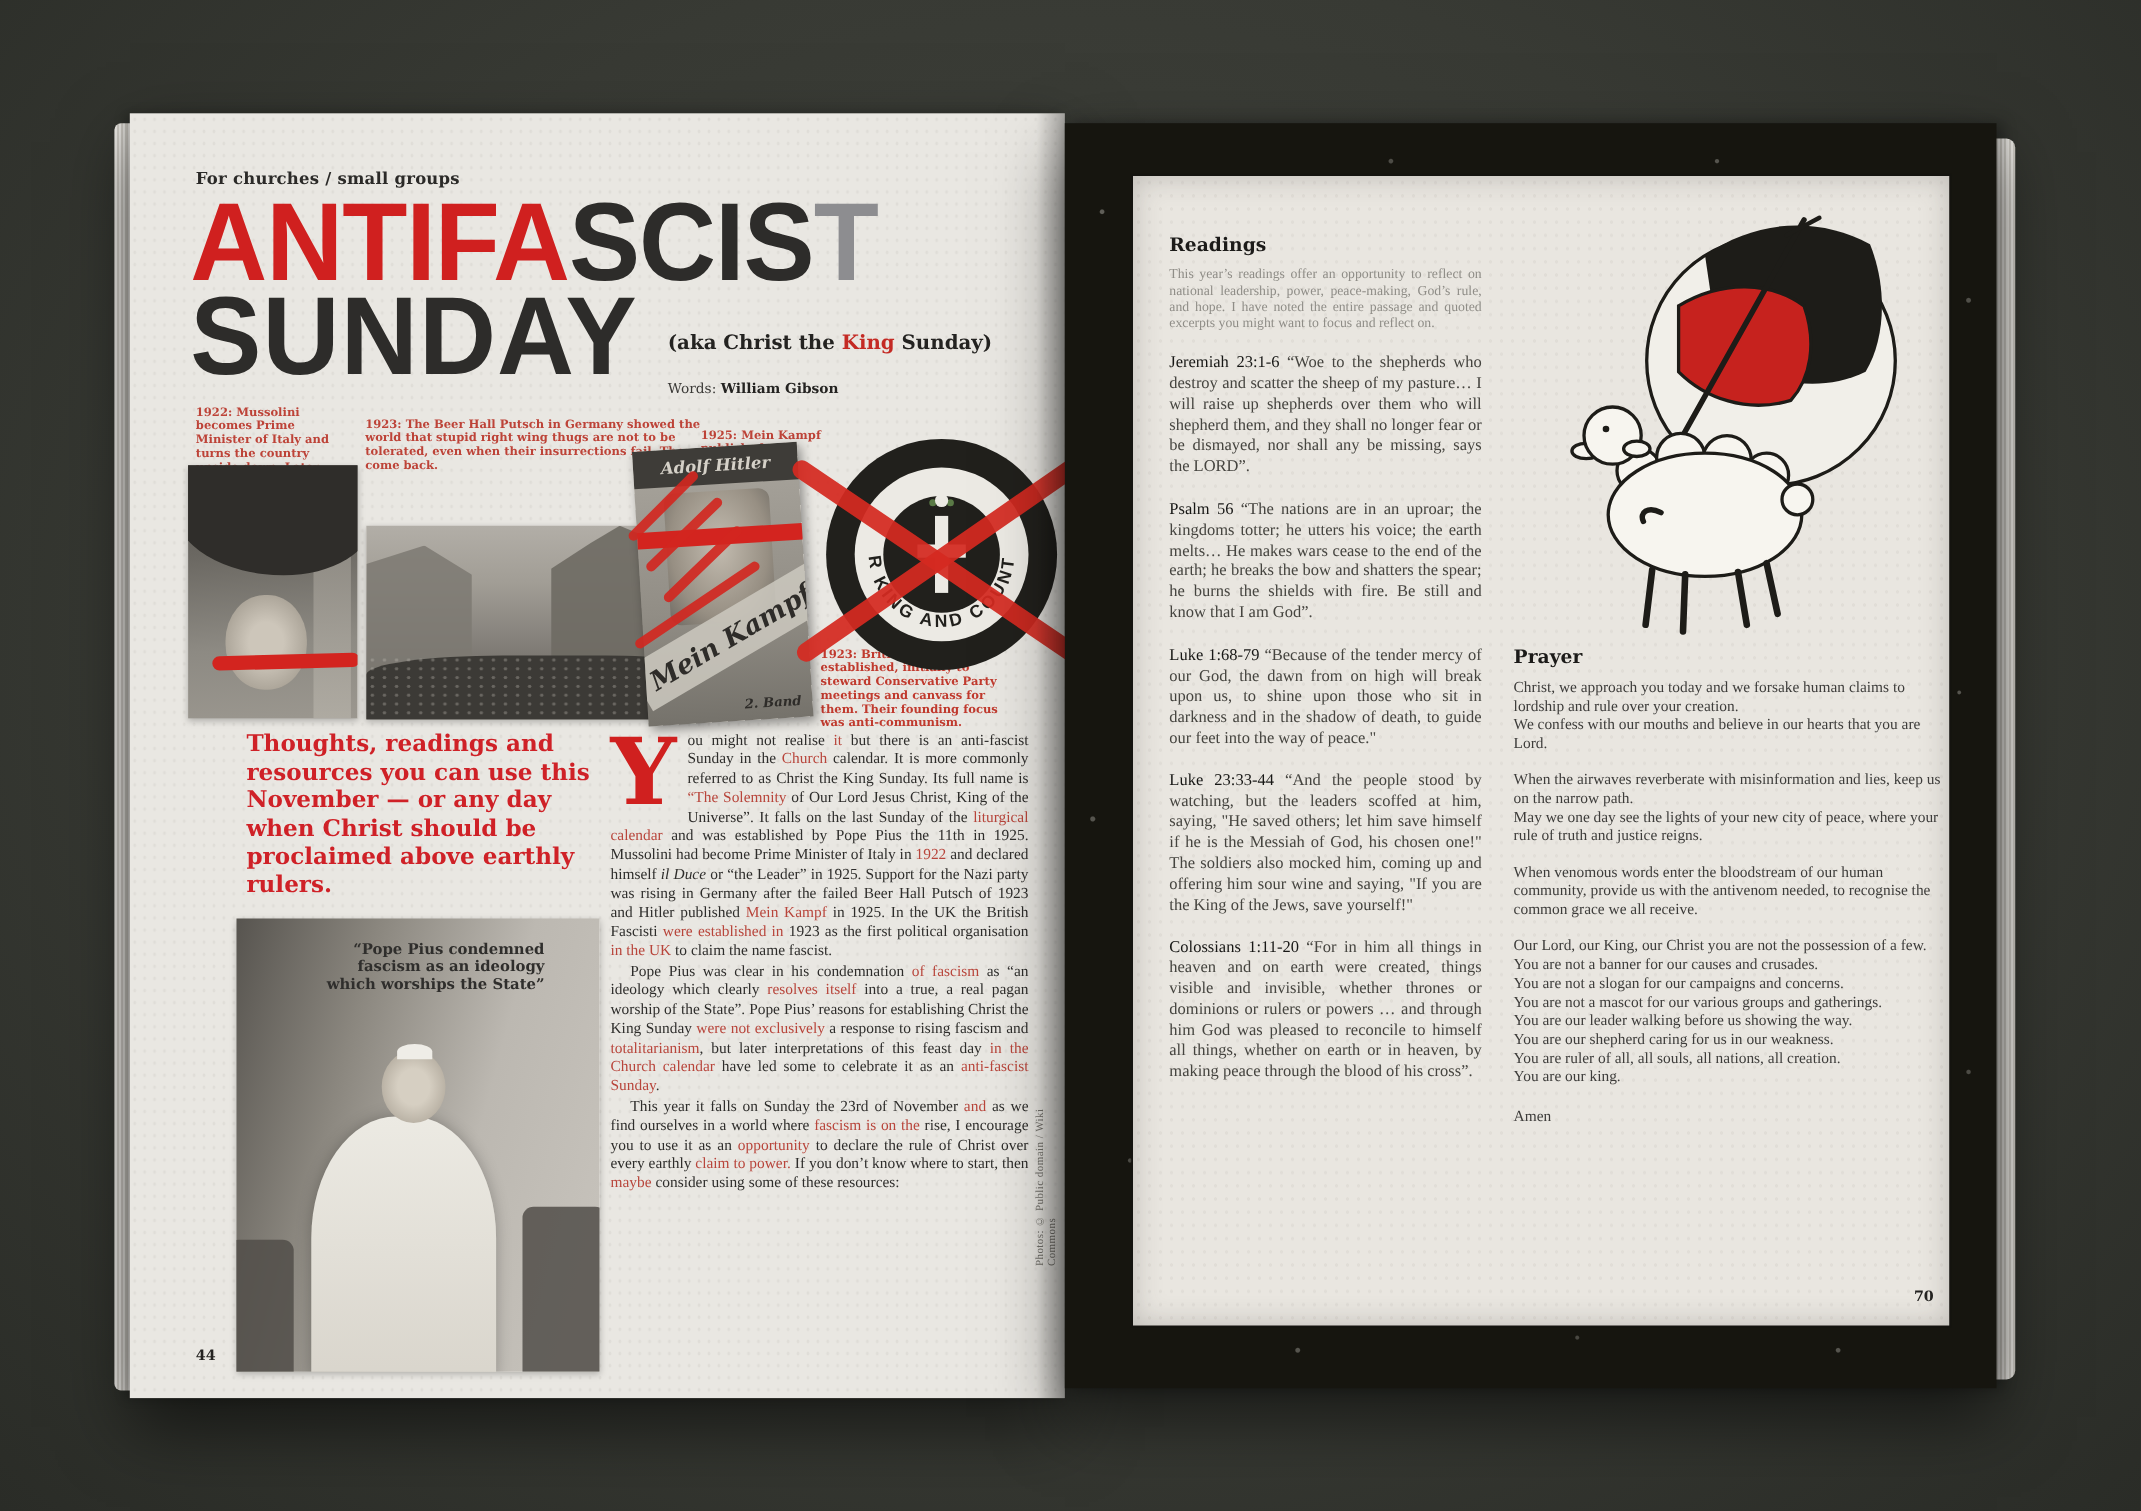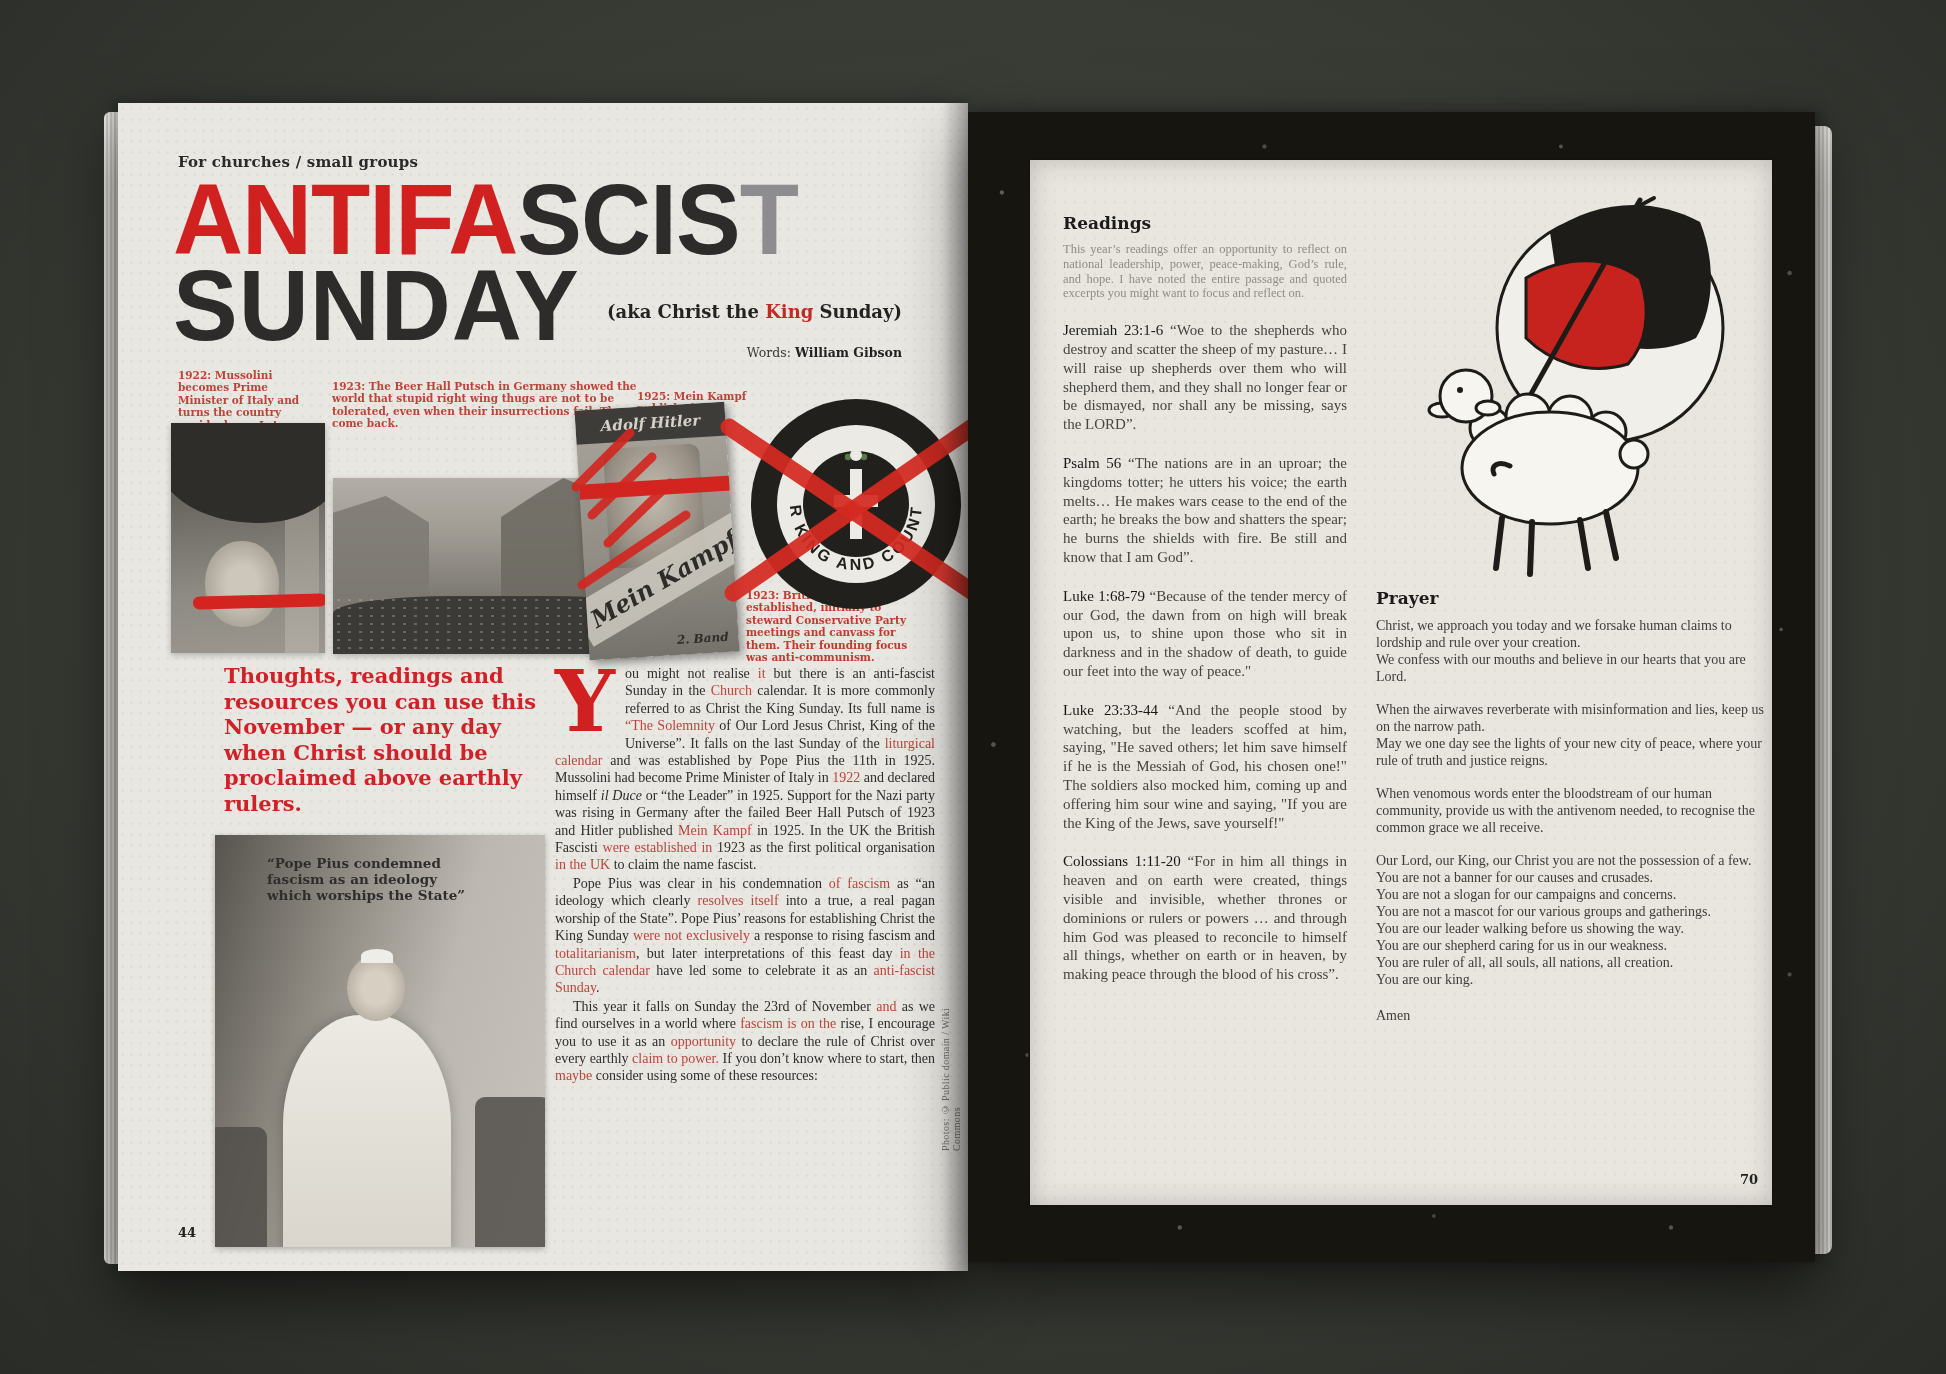--- a/index.html
+++ b/index.html
@@ -20,21 +20,21 @@
     background:linear-gradient(to right, rgba(0,0,0,0), rgba(0,0,0,.28));}
   .kicker{position:absolute;left:60px;top:50px;font-family:"DejaVu Serif",serif;font-weight:bold;
     font-size:15px;color:#2b2a28;letter-spacing:.2px;}
   .title{position:absolute;left:55px;font-family:"Liberation Sans",sans-serif;font-weight:bold;
     font-size:97px;letter-spacing:-1px;line-height:1;white-space:nowrap;transform:scaleY(1.04);transform-origin:left top;}
   .title.l1{top:66px;}
   .title.l2{top:152px;color:#2d2c2a;letter-spacing:1px;}
   .t-red{color:#d0201f;}
   .t-dark{color:#2d2c2a;}
   .t-grey{color:#8d8d90;}
-  .subtitle{position:absolute;right:66px;top:198px;text-align:right;font-family:"DejaVu Serif",serif;
+  .subtitle{position:absolute;right:66px;top:198px;text-align:left;font-family:"DejaVu Serif",serif;
     font-weight:bold;font-size:18px;color:#242321;}
   .subtitle .hl{color:#c42a24;}
   .byline{margin-top:23px;font-size:12.5px;font-weight:normal;font-family:"DejaVu Serif",serif;color:#3a3936;}
   .byline b{font-weight:bold;color:#242321;}
   .cap{position:absolute;font-family:"DejaVu Serif",serif;font-weight:bold;color:#bd4338;
     font-size:10.5px;line-height:1.18;}
   .cap.c1{left:60px;top:266px;width:132px;}
   .cap.c2{left:214px;top:277px;width:322px;}
   .cap.c3{left:519px;top:287px;width:160px;}
   .cap.c4{left:628px;top:486px;width:162px;color:#c03a2e;}
@@ -84,21 +84,21 @@
   .seg-i{font-style:italic;}
   
   .ph-pope{left:97px;top:732px;width:330px;height:412px;
     background:linear-gradient(105deg,#57544f 0%,#8b877f 30%,#bcb8b1 62%,#c8c4bd 100%);}
   .pope-robe{position:absolute;left:68px;bottom:-8px;width:168px;height:240px;background:linear-gradient(#eceae3,#d9d5cc);
     border-radius:46% 46% 6px 6px;box-shadow:0 0 14px rgba(0,0,0,.25);}
   .pope-head{position:absolute;left:132px;top:120px;width:58px;height:66px;background:radial-gradient(#d6cfc2 35%,#aba396 90%);border-radius:50%;}
   .pope-cap{position:absolute;left:146px;top:114px;width:32px;height:14px;background:#efede7;border-radius:50% 50% 0 0;}
   .pope-chair{position:absolute;right:-6px;bottom:0;width:76px;height:150px;background:#514e49;border-radius:10px 10px 0 0;opacity:.85;}
   .pope-chair.l{left:-8px;right:auto;width:60px;height:120px;}
-  .pullquote{position:absolute;right:66px;top:20px;width:212px;text-align:left;
+  .pullquote{position:absolute;right:50px;top:20px;width:212px;text-align:right;
     font-family:"DejaVu Serif",serif;font-weight:bold;font-size:13.5px;line-height:1.2;color:#2f2e2c;}
   .credit{position:absolute;left:822px;top:858px;height:190px;writing-mode:vertical-rl;
     transform:rotate(180deg);font-size:10px;color:#75736d;letter-spacing:.4px;}
   .pagenum{position:absolute;font-family:"DejaVu Serif",serif;font-weight:bold;font-size:13px;color:#242321;}
   .pn44{left:60px;top:1122px;}
   
   .page-right{position:absolute;left:968px;top:112px;width:847px;height:1150px;
     background:#16150f;box-shadow:0 26px 60px rgba(0,0,0,.55), 6px 0 12px rgba(0,0,0,.3);}
   .grunge{position:absolute;inset:0;pointer-events:none;background-image:
     radial-gradient(circle at 4% 7%, rgba(233,231,224,.35) 0 1.6px, transparent 2.6px),

